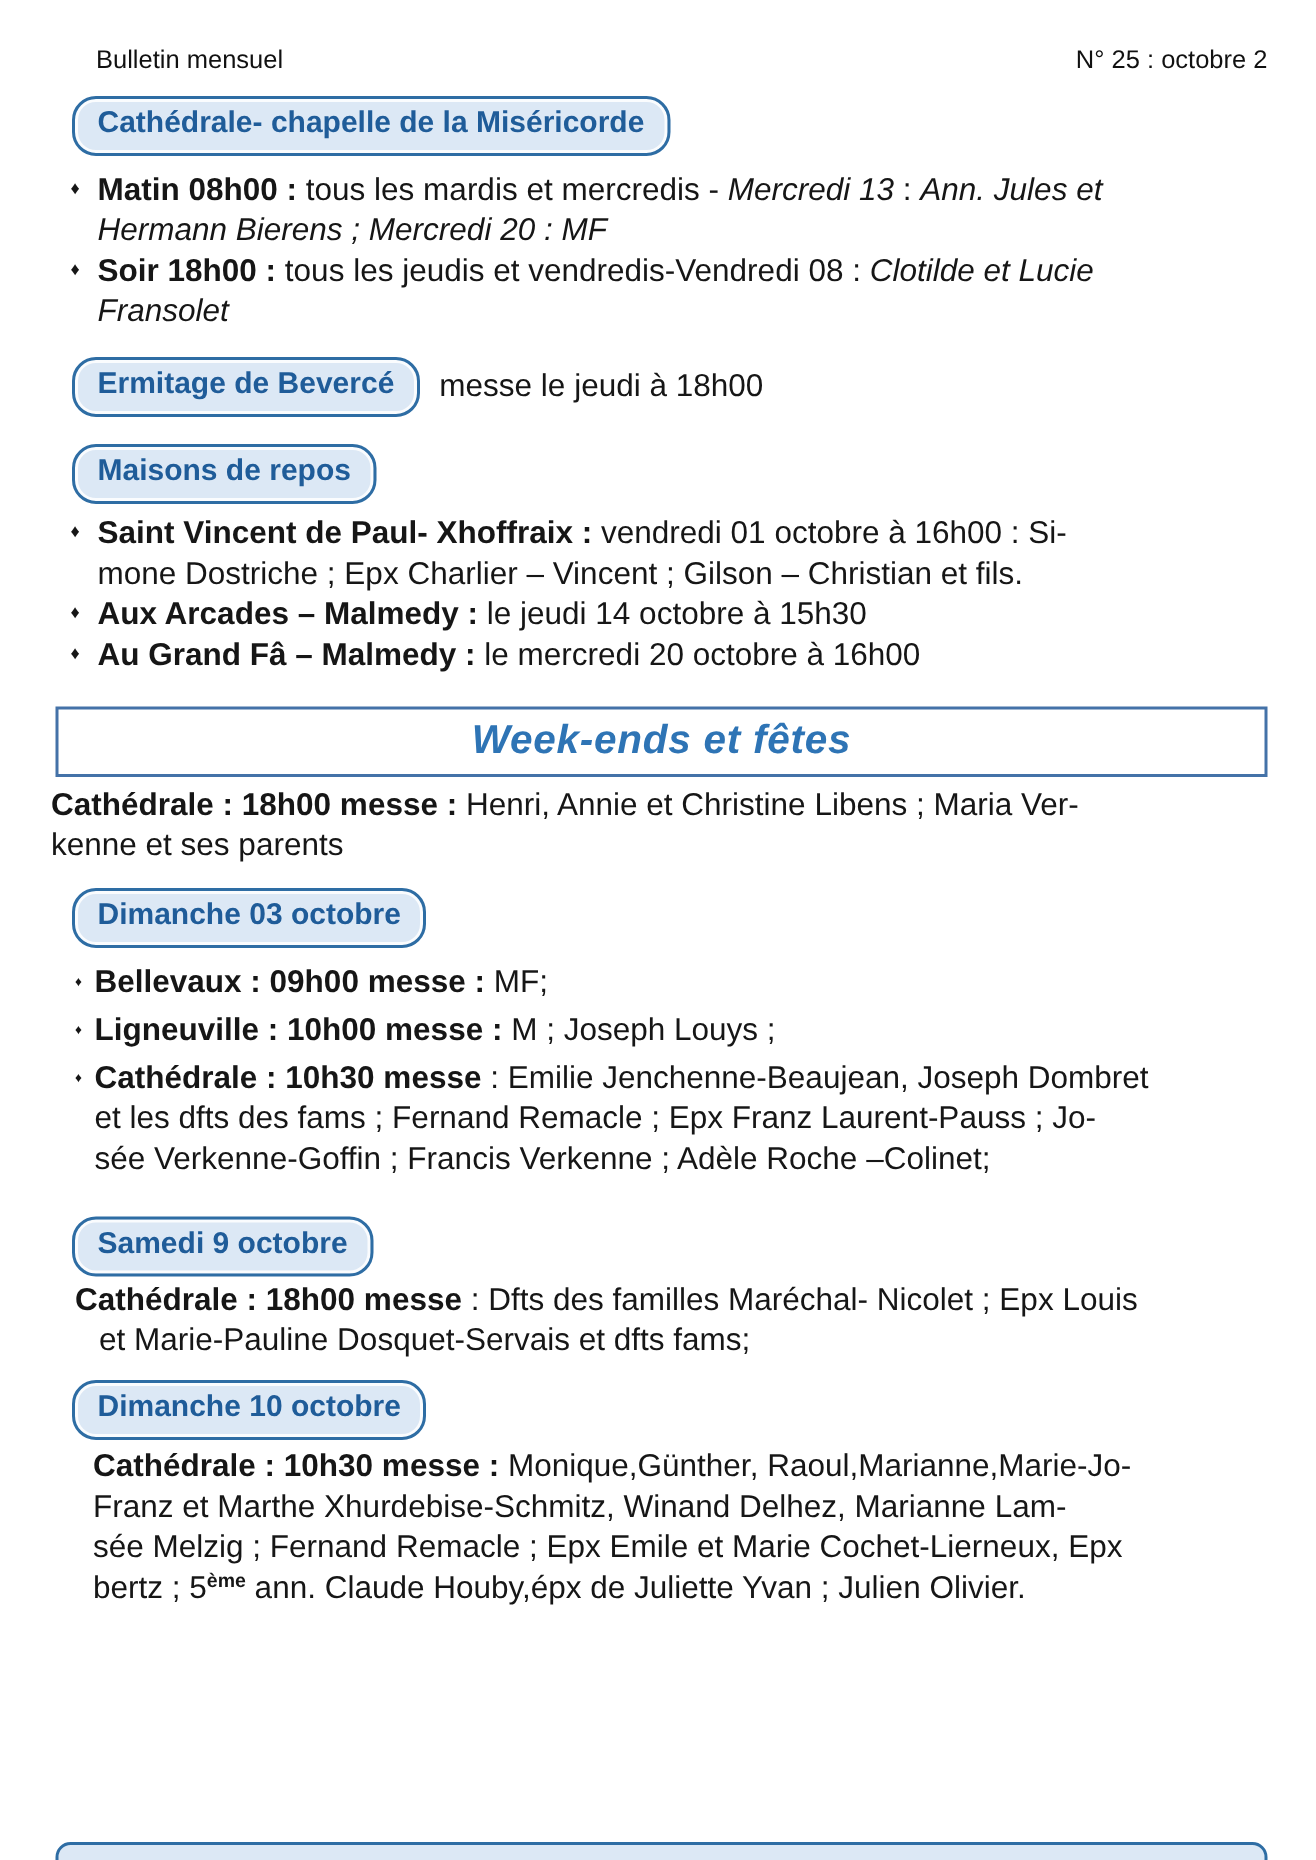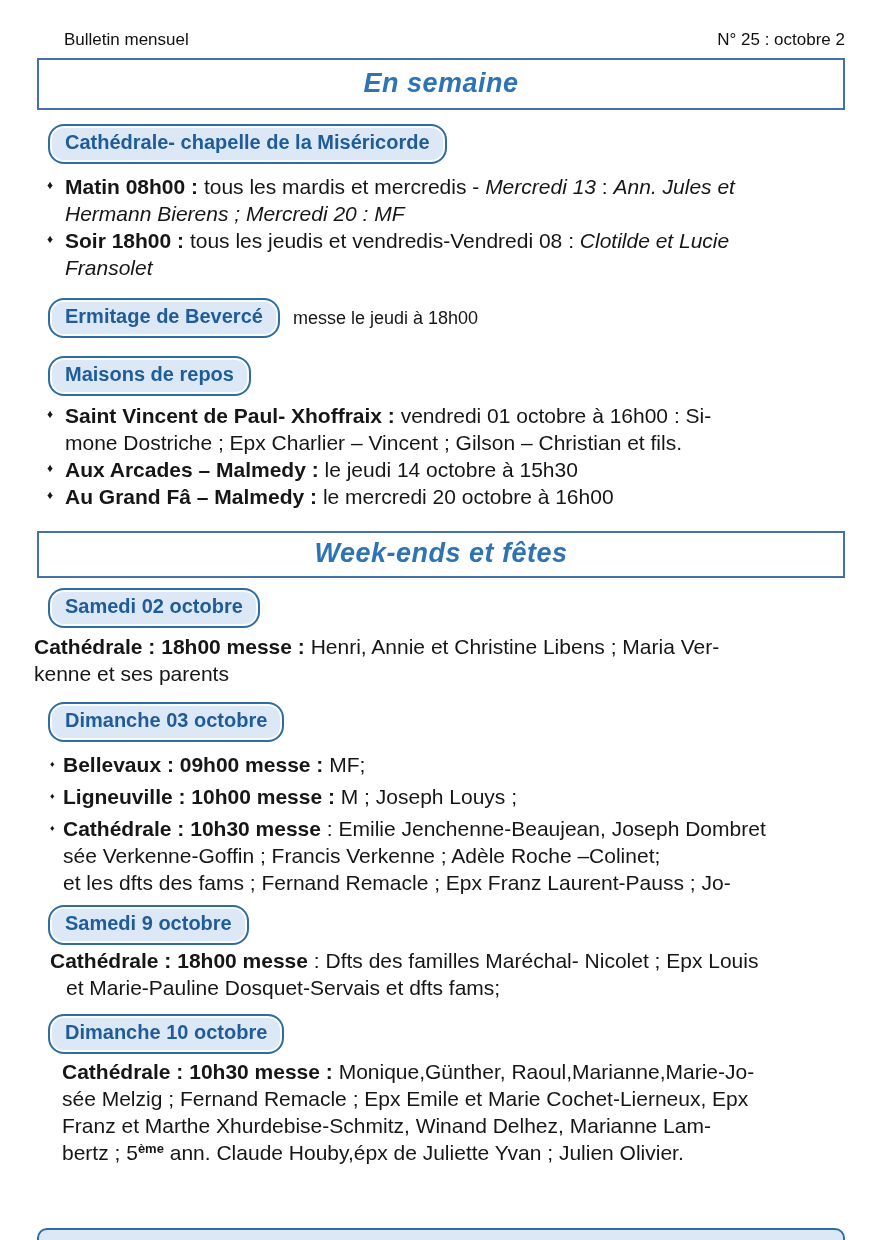--- a/index.html
+++ b/index.html
@@ -35,27 +35,27 @@
   .tag{
     display:inline-block;
     background:#dce8f5;
     border:2.5px solid #2e6da4;
     border-radius:16px;
     box-shadow:inset 0 0 0 2px rgba(255,255,255,.85);
     padding:4px 15px 7px;
     font-size:20px;line-height:25px;font-weight:bold;
     color:#1f5c99;
   }
-  .after{font-size:18px;color:#161616;}
+  .after{font-size:21px;color:#161616;}
   [data-block="cathedrale-chapelle"]{margin-top:14px;}
   [data-block="ermitage"]{margin-top:17px;}
   [data-block="maisons-repos"]{margin-top:18px;}
   [data-block="samedi02"]{margin-top:10px;}
   [data-block="dim03"]{margin-top:15px;}
-  [data-block="samedi9"]{margin-top:9px;}
+  [data-block="samedi9"]{margin-top:25px;}
   [data-block="dim10"]{margin-top:13px;}
   
   .bullets{margin:9px 30px 0 45px;font-size:21px;line-height:27px;}
   .bullet-item{position:relative;padding-left:20px;}
   .dm{
     position:absolute;left:2px;top:6px;
     font-size:12px;line-height:12px;color:#161616;
   }
   .bullets.small{margin-left:50px;}
   .bullets.small .bullet-item{padding-left:13px;}
@@ -84,23 +84,20 @@
 </head>
 <body>
 
 <div class="page">
   <div class="hdr">
     <span>Bulletin mensuel</span>
     <span>N° 25 : octobre 2</span>
   </div>
 
   <main>
-      <div class="banner" data-block="en-semaine">
-        <div class="banner-text">En semaine</div>
-      </div>
       <div class="tag-row" data-block="cathedrale-chapelle">
         <div class="tag" style="display: inline-block;">Cathédrale- chapelle de la Miséricorde</div>
       </div>
       <div class="bullets large" data-block="misericorde-bullets">
         <div class="bullet-item">
           <span class="dm">♦</span>
           <div class="line"><span class="b">Matin 08h00 : </span><span>tous les mardis et mercredis - </span><span class="i">Mercredi 13</span><span> : </span><span class="i">Ann. Jules et</span></div>
           <div class="line"><span class="i">Hermann Bierens ; Mercredi 20 : MF</span></div>
         </div>
         <div class="bullet-item">
@@ -127,58 +124,55 @@
           <div class="line"><span class="b">Aux Arcades – Malmedy : </span><span>le jeudi 14 octobre à 15h30</span></div>
         </div>
         <div class="bullet-item">
           <span class="dm">♦</span>
           <div class="line"><span class="b">Au Grand Fâ – Malmedy : </span><span>le mercredi 20 octobre à 16h00</span></div>
         </div>
       </div>
       <div class="banner" data-block="weekends">
         <div class="banner-text">Week-ends et fêtes</div>
       </div>
-      <div class="tag-row" data-block="samedi02">
-        <div class="tag" style="display: inline-block;">Samedi 02 octobre</div>
-      </div>
       <div class="para" data-block="samedi02-para">
         <div class="line"><span class="b">Cathédrale : 18h00 messe : </span><span>Henri, Annie et Christine Libens ; Maria Ver-</span></div>
         <div class="line"><span>kenne et ses parents</span></div>
       </div>
       <div class="tag-row" data-block="dim03">
         <div class="tag" style="display: inline-block;">Dimanche 03 octobre</div>
       </div>
       <div class="bullets small" data-block="dim03-bullets">
         <div class="bullet-item">
           <span class="dm">♦</span>
           <div class="line"><span class="b">Bellevaux : 09h00 messe : </span><span>MF;</span></div>
         </div>
         <div class="bullet-item">
           <span class="dm">♦</span>
           <div class="line"><span class="b">Ligneuville : 10h00 messe : </span><span>M ; Joseph Louys ;</span></div>
         </div>
         <div class="bullet-item">
           <span class="dm">♦</span>
           <div class="line"><span class="b">Cathédrale : 10h30 messe</span><span> : Emilie Jenchenne-Beaujean, Joseph Dombret</span></div>
+          <div class="line"><span>et les dfts des fams ; Fernand Remacle ; Epx Franz Laurent-Pauss ; Jo-</span></div>
           <div class="line"><span>sée Verkenne-Goffin ; Francis Verkenne ; Adèle Roche –Colinet;</span></div>
-          <div class="line"><span>et les dfts des fams ; Fernand Remacle ; Epx Franz Laurent-Pauss ; Jo-</span></div>
         </div>
       </div>
       <div class="tag-row" data-block="samedi9">
         <div class="tag" style="display: inline-block;">Samedi 9 octobre</div>
       </div>
       <div class="para" data-block="samedi9-para">
         <div class="line"><span class="b">Cathédrale : 18h00 messe</span><span> : Dfts des familles Maréchal- Nicolet ; Epx Louis</span></div>
         <div class="line"><span>et Marie-Pauline Dosquet-Servais et dfts fams;</span></div>
       </div>
       <div class="tag-row" data-block="dim10">
         <div class="tag" style="display: inline-block;">Dimanche 10 octobre</div>
       </div>
       <div class="para" data-block="dim10-para">
         <div class="line"><span class="b">Cathédrale : 10h30 messe : </span><span>Monique,Günther, Raoul,Marianne,Marie-Jo-</span></div>
+        <div class="line"><span>Franz et Marthe Xhurdebise-Schmitz, Winand Delhez, Marianne Lam-</span></div>
         <div class="line"><span>sée Melzig ; Fernand Remacle ; Epx Emile et Marie Cochet-Lierneux, Epx</span></div>
-        <div class="line"><span>Franz et Marthe Xhurdebise-Schmitz, Winand Delhez, Marianne Lam-</span></div>
         <div class="line"><span>bertz ; 5</span><span class="sup">ème</span><span> ann. Claude Houby,épx  de Juliette Yvan ; Julien Olivier.</span></div>
       </div>
     </main>
 
   <div class="cutbar"></div>
 </div>
 
 </body></html>

